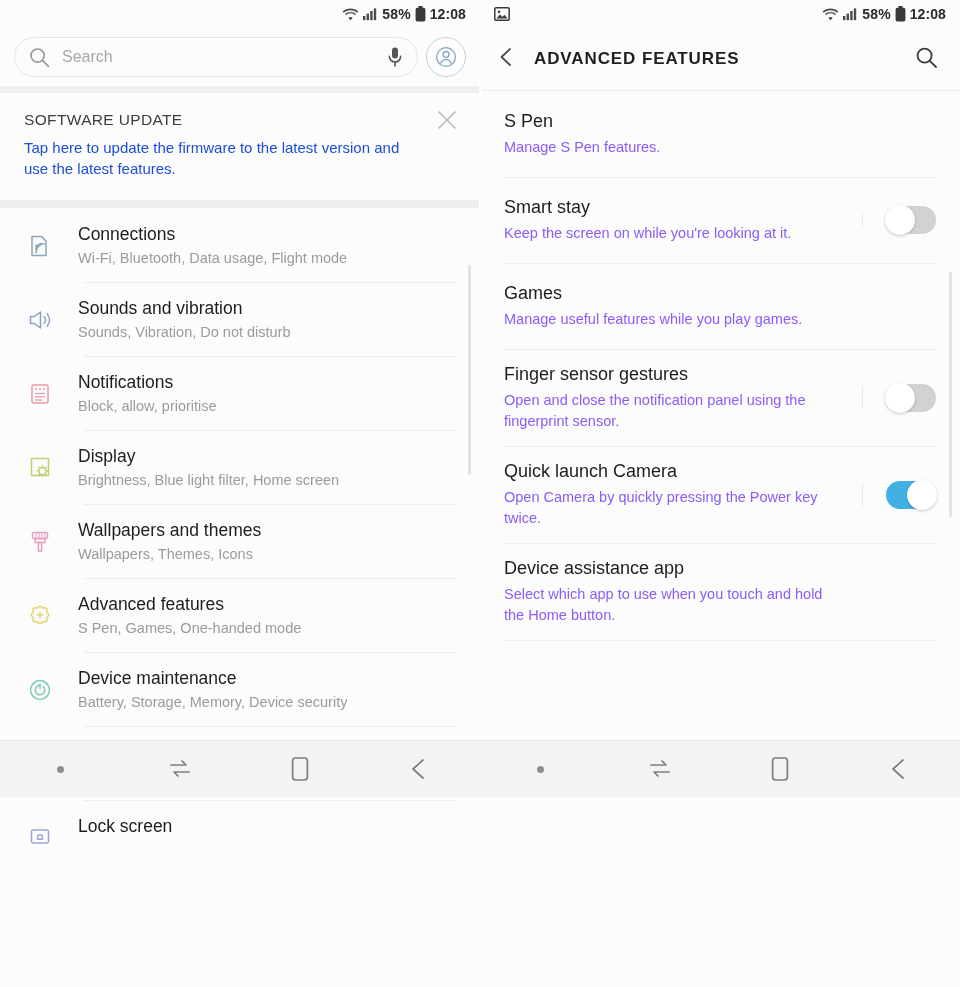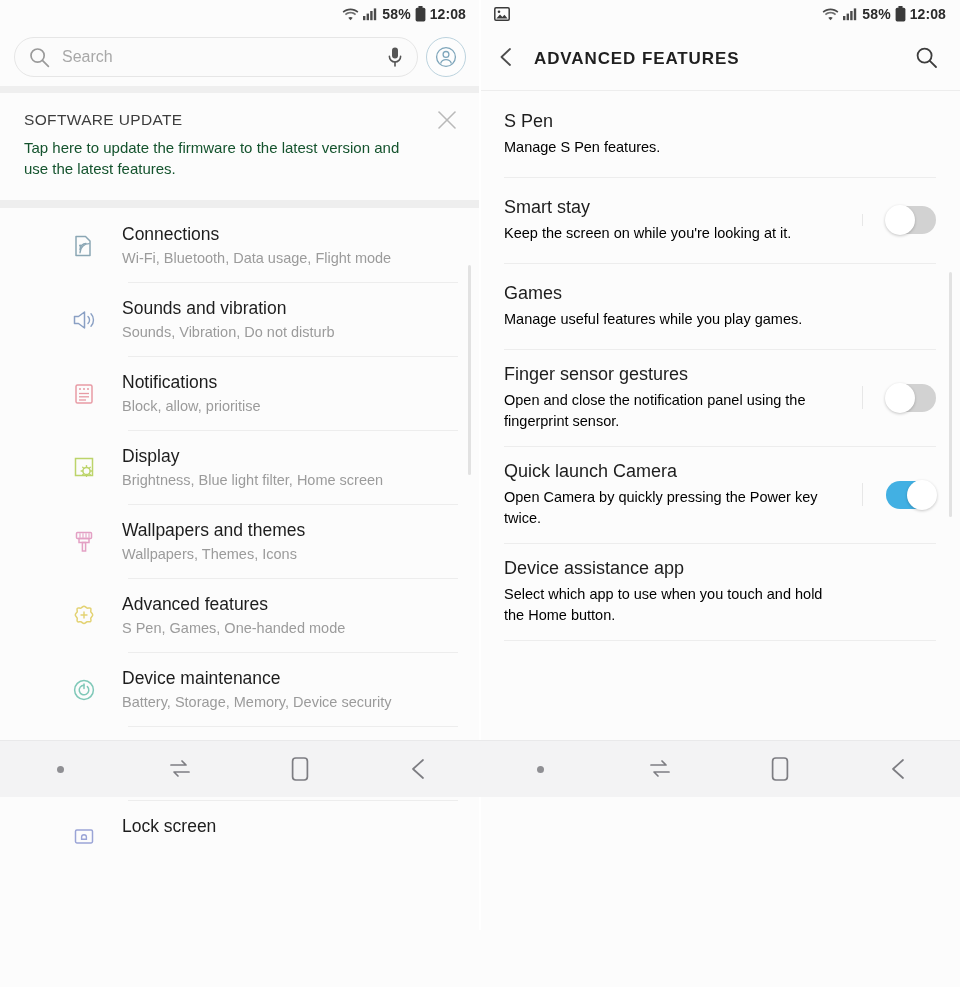--- a/index.html
+++ b/index.html
@@ -82,32 +82,32 @@
     background: #fcfcfc;
   }
   .banner-title {
     font-size: 15.5px;
     color: #3d3d3d;
     letter-spacing: .35px;
     margin-bottom: 8px;
   }
   .banner-body {
     font-size: 15px;
-    color: #14532d;
+    color: #1d4ed8;
     line-height: 1.42;
     max-width: 400px;
   }
   .banner-close {
     position: absolute;
     top: 16px; right: 22px;
     width: 22px; height: 22px;
   }
 
   
-  .settings-list { background: #fcfcfc; padding-left: 44px; }
+  .settings-list { background: #fcfcfc; }
   .srow {
     display: flex;
     align-items: flex-start;
     padding: 16px 20px 16px 22px;
     gap: 20px;
     position: relative;
   }
   .srow + .srow::before {
     content: "";
     position: absolute;
@@ -167,21 +167,21 @@
     background: #ededed;
   }
   .ftext { flex: 1; padding-right: 10px; }
   .ftitle {
     font-size: 18px;
     color: #1d1d1d;
     margin-bottom: 5px;
   }
   .fsub {
     font-size: 14.5px;
-    color: #000000;
+    color: #8b5cf6;
     line-height: 1.42;
     max-width: 330px;
   }
   .tgl-wrap {
     width: 98px;
     flex: 0 0 98px;
     display: flex;
     align-items: center;
     justify-content: center;
     align-self: stretch;

